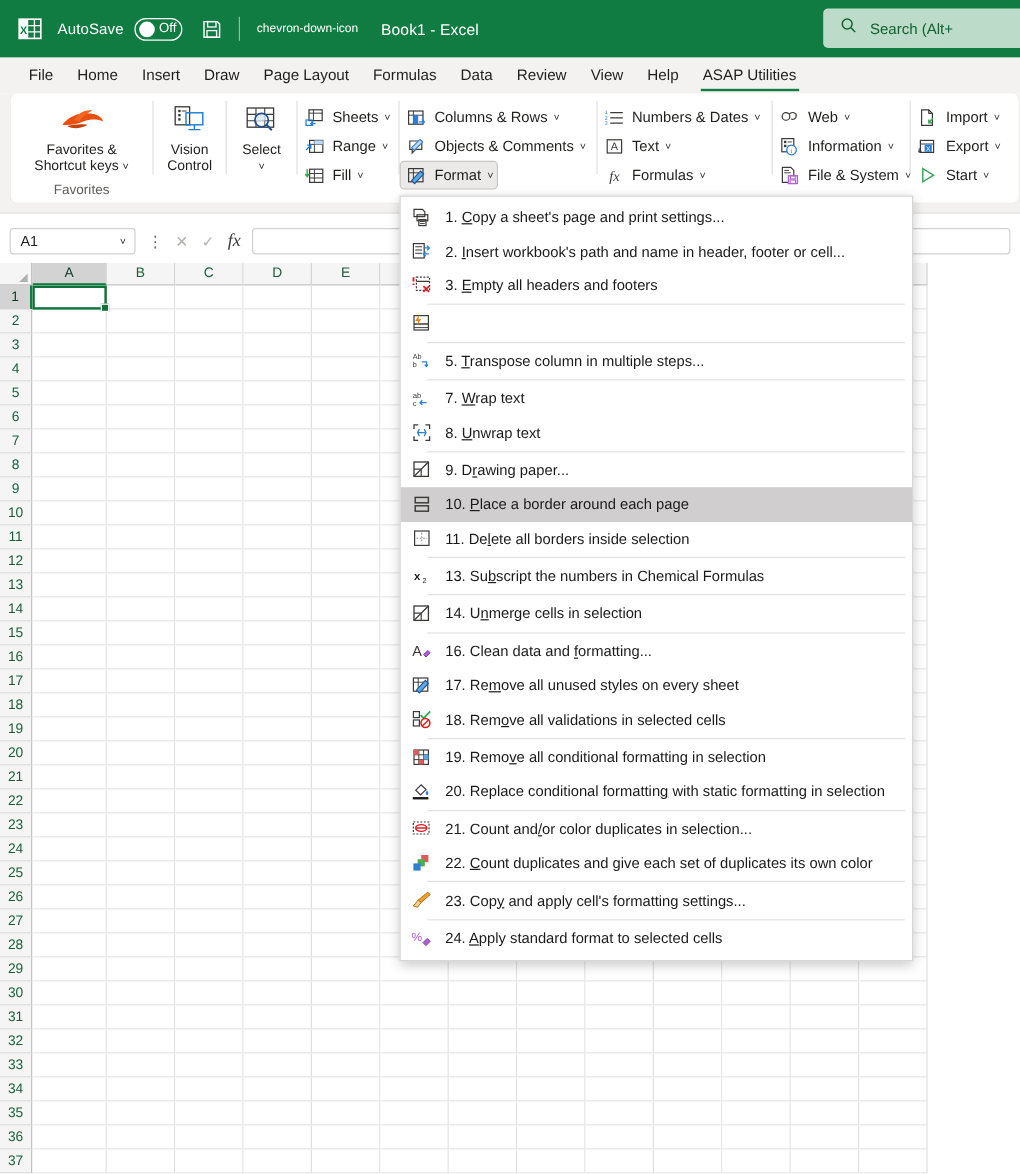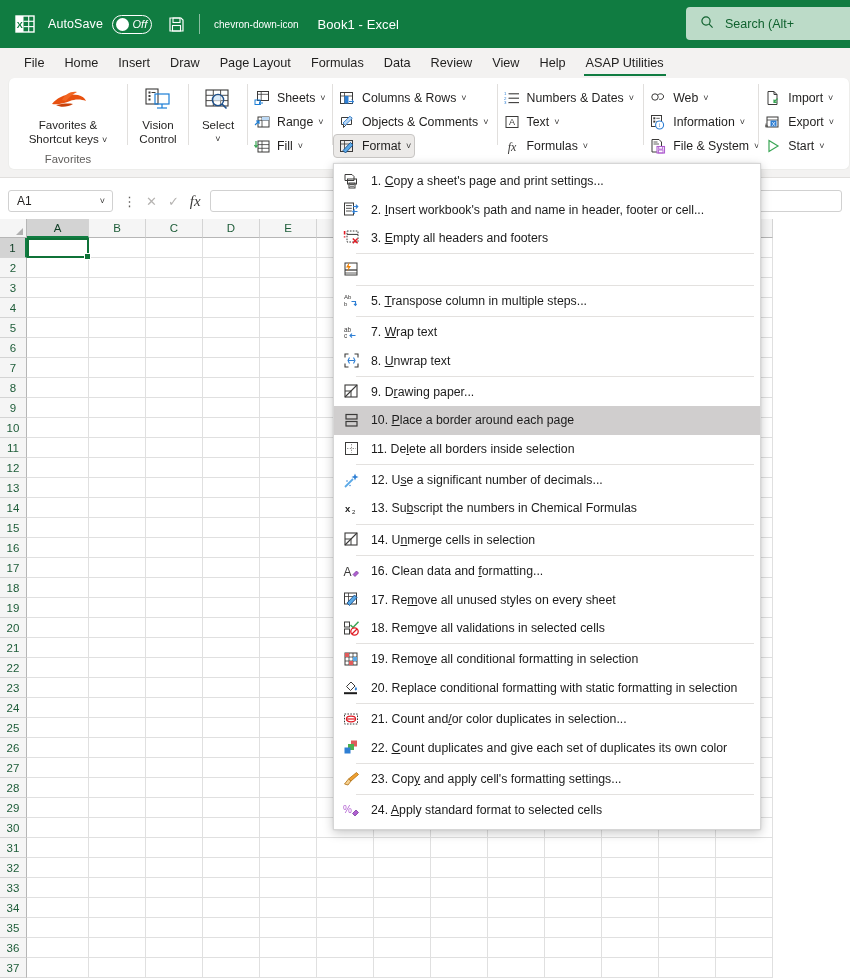--- a/index.html
+++ b/index.html
@@ -17,21 +17,21 @@
     background:#107c41; display:flex; align-items:center;
   }
   .xl-logo { width:30px; height:30px; margin-left:10px; display:flex; align-items:center; justify-content:center;}
   .xl-logo svg { display:block; }
   .autosave-label { color:#fff; font-size:12.5px; margin-left:8px; letter-spacing:.1px;}
   .toggle {
     width:40px; height:19px; border-radius:10px; border:1.3px solid #ffffff;
     margin-left:9px; display:flex; align-items:center; position:relative; background:transparent;
   }
   .toggle .knob { width:13px; height:13px; border-radius:50%; background:#fff; margin-left:2.5px; }
-  .toggle .off { color:#fff; font-size:11px; margin-left:4px;font-style:italic; }
+  .toggle .off { color:#fff; font-size:11px; margin-left:4px; }
   .save-icon { margin-left:13px; width:22px; height:22px; display:flex; align-items:center; justify-content:center;}
   .tb-sep { width:1px; height:20px; background:rgba(255,255,255,.5); margin-left:12px; }
   .qat-chevron { color:#fff; font-size:10px; margin-left:14px; }
   .doc-title { color:#fff; font-size:13px; margin-left:19px; letter-spacing:.1px;}
   .searchbox {
     position:absolute; right:0px; top:7px; height:33px; width:164px;
     background:#bcdbc8; border-radius:4px 0 0 4px; display:flex; align-items:center;
   }
   .searchbox .mag { margin-left:14px; }
   .searchbox .sp { color:#10622f; font-size:12.5px; margin-left:11px; white-space:nowrap; }
@@ -1211,31 +1211,20 @@
           <line x1="8.5" y1="4" x2="8.5" y2="13" stroke="#8a8886" stroke-width=".9" stroke-dasharray="1.4 1.4"></line>
           <line x1="4" y1="8.5" x2="13" y2="8.5" stroke="#8a8886" stroke-width=".9" stroke-dasharray="1.4 1.4"></line>
         </svg>
       </span>
       <span class="tx">11. De<u>l</u>ete all borders inside selection</span>
     </div>
     <div class="msep"></div>
     <div class="mitem">
       <span class="ic">
         <svg width="17" height="17" viewBox="0 0 17 17">
-          <path d="M12 1.5 L13 4 L15.5 5 L13 6 L12 8.5 L11 6 L8.5 5 L11 4 Z" fill="#2e7fd4"></path>
-          <path d="M2 15 L10 7" stroke="#5aa9e6" stroke-width="1.8"></path>
-          <circle cx="4" cy="9" r="0.8" fill="#2e7fd4"></circle>
-          <circle cx="7" cy="13.5" r="0.7" fill="#2e7fd4"></circle>
-        </svg>
-      </span>
-      <span class="tx">12. U<u>s</u>e a significant number of decimals...</span>
-    </div>
-    <div class="mitem">
-      <span class="ic">
-        <svg width="17" height="17" viewBox="0 0 17 17">
           <text x="2" y="11.5" font-size="9.5" font-weight="bold" fill="#1b1b1b" font-family="Liberation Sans, sans-serif">x</text>
           <text x="9" y="14" font-size="6" fill="#1b1b1b" font-family="Liberation Sans, sans-serif">2</text>
         </svg>
       </span>
       <span class="tx">13. Su<u>b</u>script the numbers in Chemical Formulas</span>
     </div>
     <div class="msep"></div>
     <div class="mitem">
       <span class="ic">
         <svg width="17" height="17" viewBox="0 0 17 17">

